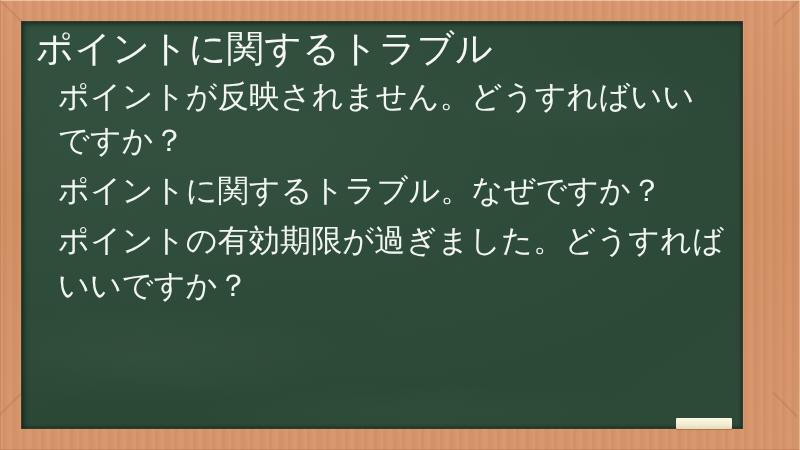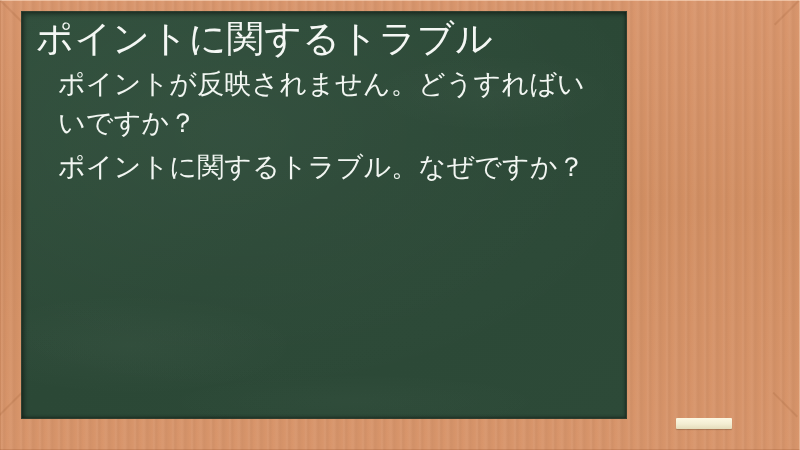--- a/index.html
+++ b/index.html
@@ -58,22 +58,22 @@
       inset 0 1px 0 rgba(255, 228, 205, 0.55),
       inset -1px 0 0 rgba(255, 228, 205, 0.35),
       inset 0 -1px 0 rgba(150, 85, 45, 0.25),
       inset 1px 0 0 rgba(160, 95, 55, 0.20);
   }
 
   
   #board {
     position: absolute;
     left: 22px;
-    top: 12px;
-    width: 604px;
+    top: 22px;
+    width: 720px;
     height: 406px;
     box-sizing: border-box;
     background:
       radial-gradient(ellipse 120% 110% at 35% 30%, rgba(255,255,255,0.035) 0%, rgba(255,255,255,0) 60%),
       linear-gradient(145deg, #2f4e3b 0%, #2b4836 48%, #2d4a38 100%);
     box-shadow:
       0 0 0 1px rgba(30, 52, 40, 0.9),
       inset 2px 2px 5px rgba(0,0,0,0.45),
       inset -1px -1px 3px rgba(0,0,0,0.30);
     overflow: hidden;
@@ -110,21 +110,21 @@
   }
 
   #bullet-list {
     list-style: none;
     margin: 0;
     padding: 0 0 0 28px;
   }
 
   #bullet-list li {
     color: #f2f6f2;
-    font-size: 27px;
+    font-size: 31px;
     line-height: 1.42;
     font-weight: 400;
     letter-spacing: 0.2px;
     margin: 0 0 6px 0;
     max-width: 690px;
   }
 
   
   #chalk-stick {
     position: absolute;
@@ -150,20 +150,21 @@
   <div class="miter br"></div>
 
   <div id="board">
     <div class="board-inner">
 
       <h1 id="title">ポイントに関するトラブル</h1>
 
       <ul id="bullet-list">
         <li>ポイントが反映されません。どうすればいいですか？</li>
         <li>ポイントに関するトラブル。なぜですか？</li>
+        <li>ポイントの有効期限が過ぎました。どうすればいいですか？</li>
       </ul>
 
     </div>
   </div>
 
   <div id="chalk-stick"></div>
 
 </div>
 
 </body></html>

